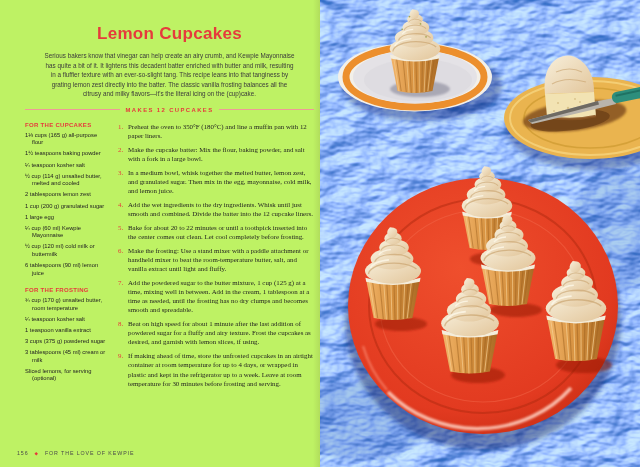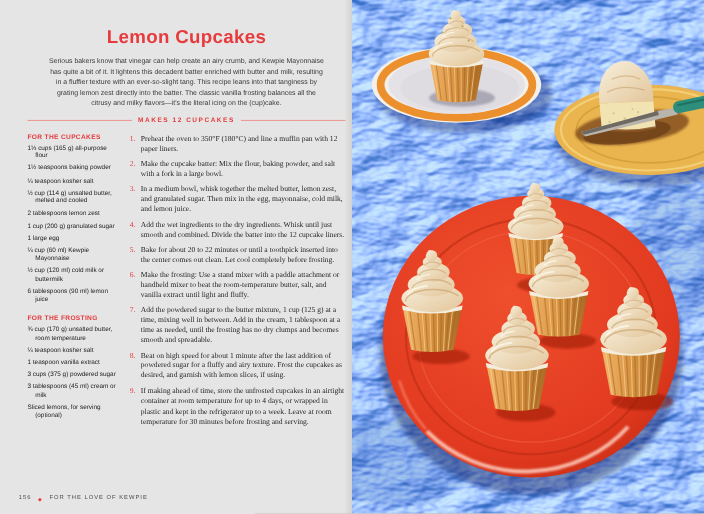--- a/index.html
+++ b/index.html
@@ -9,21 +9,21 @@
     width: 640px; height: 467px;
     display: flex;
     font-family: "Liberation Sans", sans-serif;
     background: #fcfbf7;
     position: relative;
     margin: 0 auto;
     overflow: hidden;
   }
   .page-left {
     width: 320px; height: 467px;
-    background: #e5e5e5;
+    background: #bef264;
     position: relative;
     flex: none;
   }
   .page-left::after {
     content:""; position:absolute; right:0; top:0; bottom:0; width:7px;
     background: linear-gradient(to right, rgba(0,0,0,0), rgba(60,40,20,0.10));
     pointer-events:none;
   }
   .page-inner { position:absolute; left:25px; right:6px; top:24px; }
   .recipe-title {

